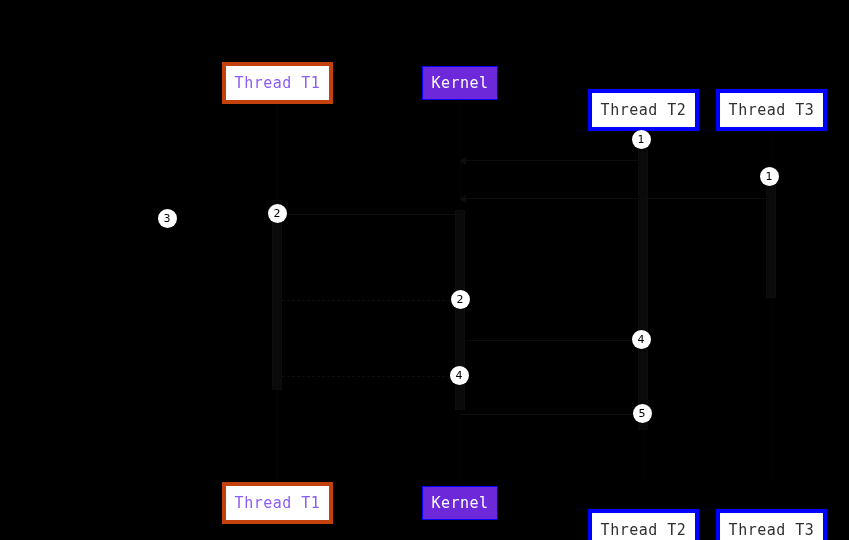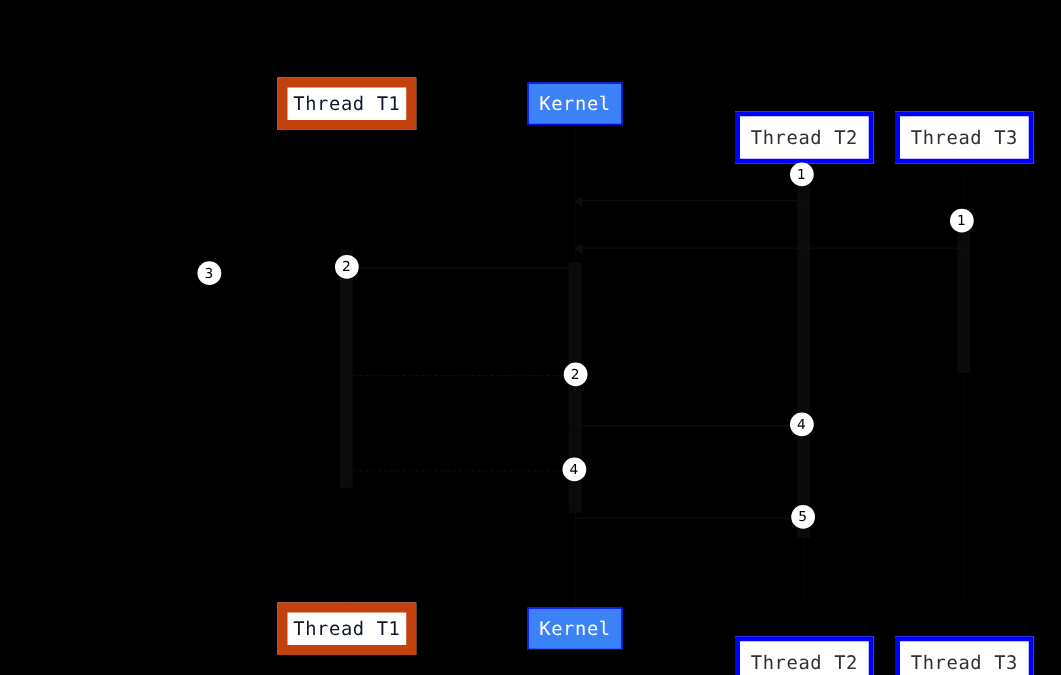--- a/index.html
+++ b/index.html
@@ -26,32 +26,32 @@
     align-items: center;
     justify-content: center;
     font-family: "DejaVu Sans Mono", monospace;
     font-size: 15px;
     letter-spacing: 0.5px;
     white-space: nowrap;
     user-select: none;
   }
   .node.thread-red {
     background: #ffffff;
-    border: 8px solid #c2410c;
-    color: #0f172a;
+    border: 4px solid #c2410c;
+    color: #8b5cf6;
     text-align: center;
   }
   .node.thread-blue {
     background: #ffffff;
     border: 4px solid #0000ff;
     color: #303030;
     margin-top: 27px;
   }
   .node.kernel {
-    background: #3b82f6;
+    background: #6d28d9;
     border: 1px solid #0000ff;
     color: #ffffff;
   }
 
   
   .lifeline {
     position: absolute;
     width: 1px;
     background: #050505;
   }

